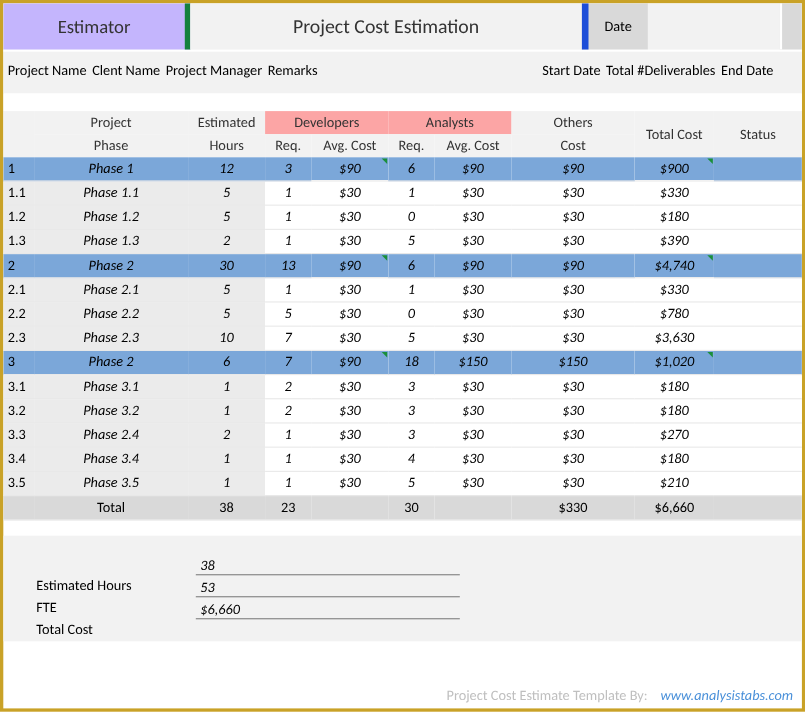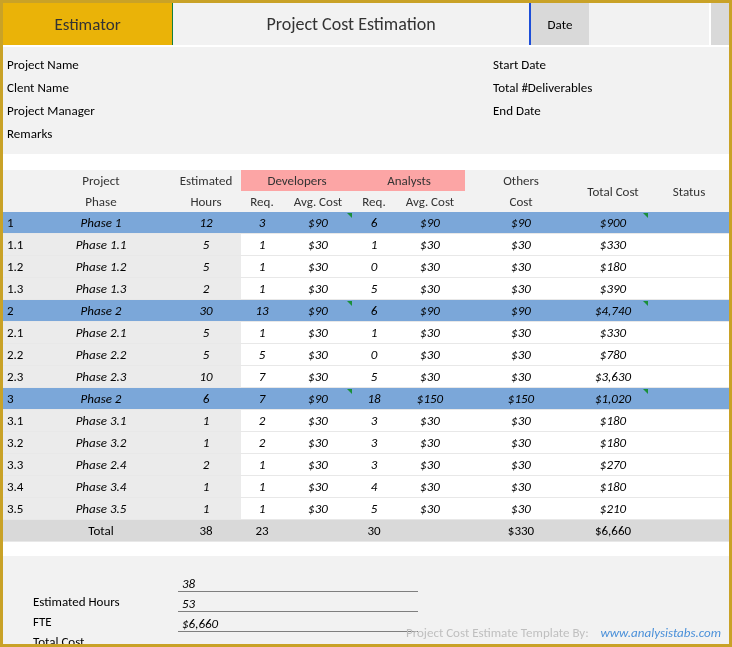--- a/index.html
+++ b/index.html
@@ -16,63 +16,63 @@
     background: #fff;
     position: relative;
     overflow: hidden;
   }
   .header {
     display: flex;
     height: 42px;
   }
   .header .logo {
     width: 170px;
-    background: #eab308;
+    background: #c4b5fd;
     display: flex;
     align-items: center;
     justify-content: center;
     font-size: 17px;
     color: #333;
-    border-right: 1px solid #15803d;
+    border-right: 5px solid #15803d;
   }
   .header .title {
     flex: 1;
     background: #f2f2f2;
     display: flex;
     align-items: center;
     justify-content: center;
     font-size: 18px;
     color: #333;
   }
   .header .datebox {
     width: 60px;
     background: #d9d9d9;
     display: flex;
     align-items: center;
     justify-content: center;
     font-size: 13px;
-    border-left: 2px solid #1d4ed8;
+    border-left: 6px solid #1d4ed8;
   }
   .header .dateval {
     width: 120px;
     background: #f2f2f2;
   }
   .header .pad {
     width: 20px;
     background: #d9d9d9;
     border-left: 2px solid #fff;
   }
   .info {
     background: #f2f2f2;
     padding: 10px 0 10px 0;
     display: flex;
     font-size: 13px;
     border-top: 2px solid #fff;
   }
-  .info-col { display: flex; flex-direction: column; gap: 5px; }
+  .info-col { display: flex; flex-direction: row; gap: 5px; }
   .info-left { width: 490px; padding-left: 4px; }
   .info-right { flex: 1; }
   .info-row { height: 18px; }
   .sep { height: 16px; background: #fff; }
   table.main {
     width: 100%;
     border-collapse: collapse;
     font-size: 13px;
   }
   table.main th {

